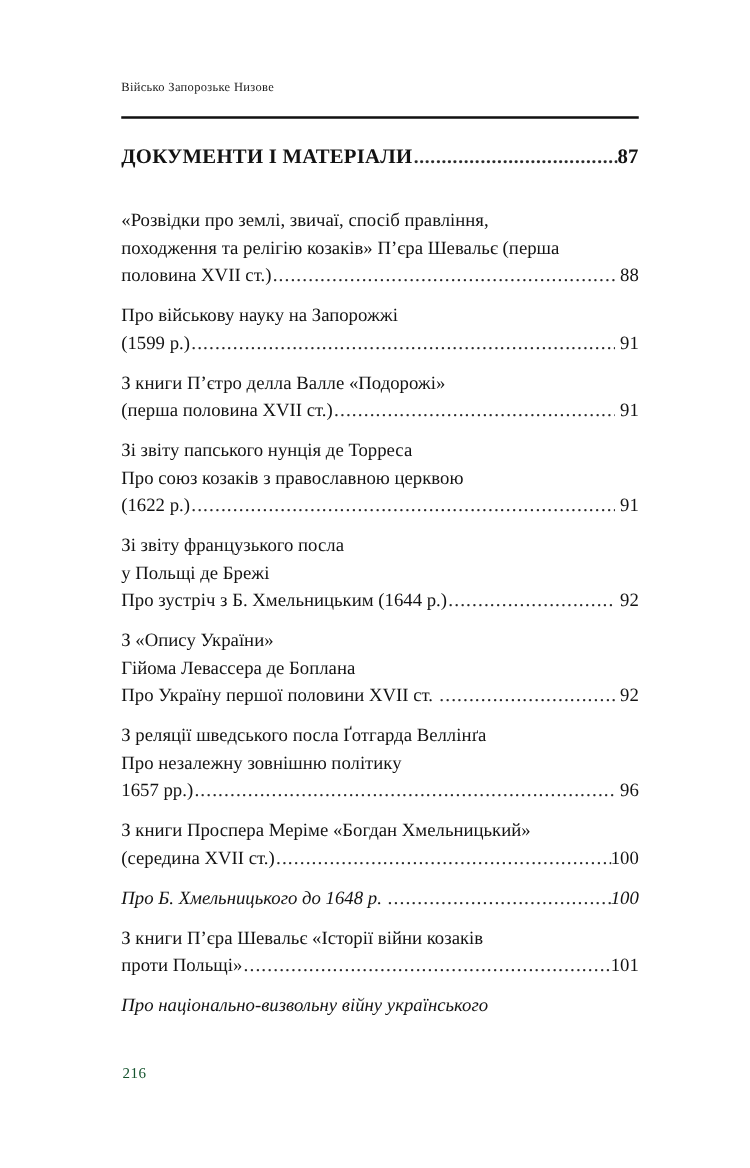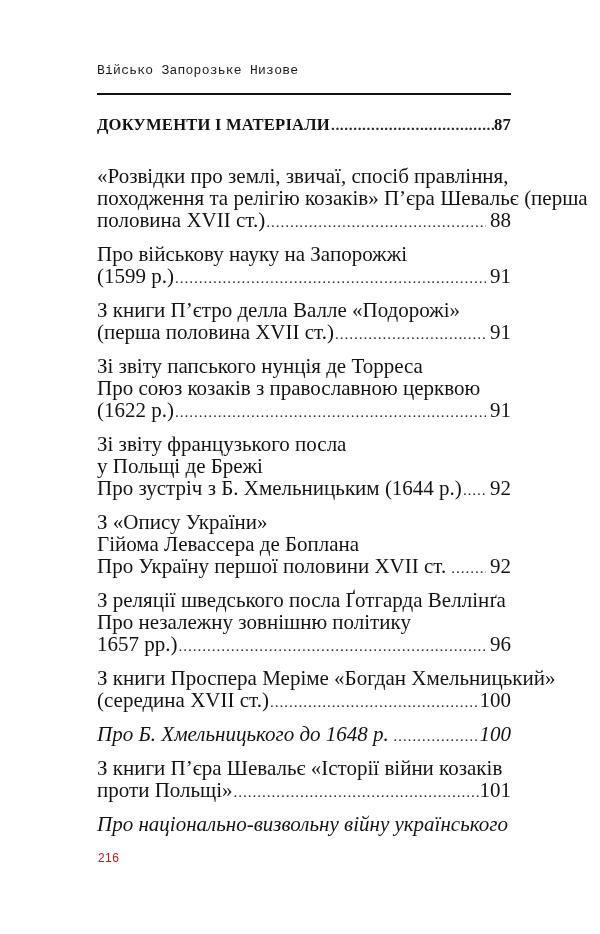--- a/index.html
+++ b/index.html
@@ -27,22 +27,22 @@
   }
 
   
   .running-header {
     position: absolute;
     left: 97px;
     top: 64px;
     width: 414px;
   }
   .running-header-text {
-    font-family: Liberation Mono, monospace;
-    font-size: 13px;
+    font-family: Liberation Serif, serif;
+    font-size: 10px;
     letter-spacing: 0.25px;
     color: #1b1b1b;
     line-height: 14px;
     white-space: nowrap;
   }
   .header-rule {
     position: absolute;
     left: 97px;
     top: 93px;
     width: 414px;
@@ -61,21 +61,21 @@
   .toc-entry {
     margin: 0 0 10px 0;
   }
   .toc-entry:last-child {
     margin-bottom: 0;
   }
 
   .toc-line {
     display: flex;
     align-items: baseline;
-    font-size: 21px;
+    font-size: 15px;
     line-height: 22px;
     width: 414px;
   }
   .toc-line .txt {
     white-space: pre;
     flex: 0 0 auto;
   }
   .toc-line .leader {
     flex: 1 1 auto;
     overflow: hidden;
@@ -131,23 +131,23 @@
   }
   .toc-line.spaced .pg {
     margin-left: 3px;
   }
 
   
   .folio {
     position: absolute;
     left: 98px;
     top: 851px;
-    font-family: Liberation Sans, sans-serif;
+    font-family: Liberation Serif, serif;
     font-size: 12px;
-    color: #b91c1c;
+    color: #14532d;
     letter-spacing: 0.4px;
   }
 </style>
 </head>
 <body>
 
 <div class="page">
 
   <div class="running-header">
     <div class="running-header-text">Військо Запорозьке Низове</div>

